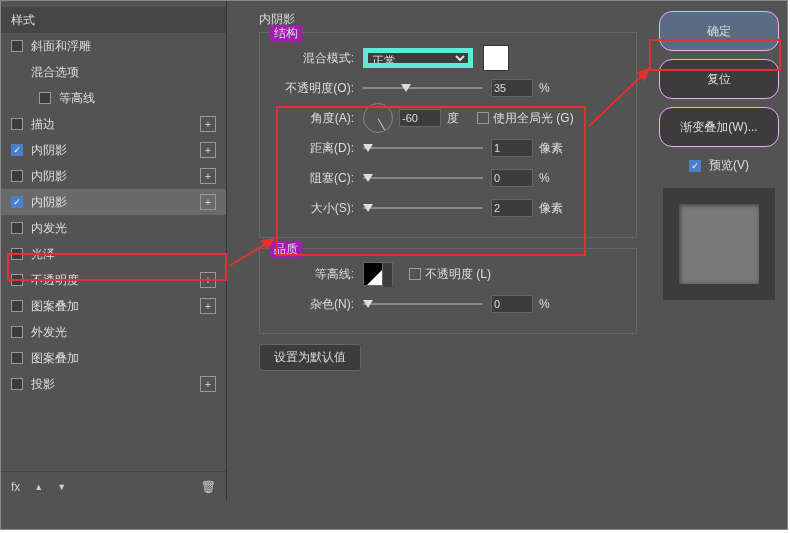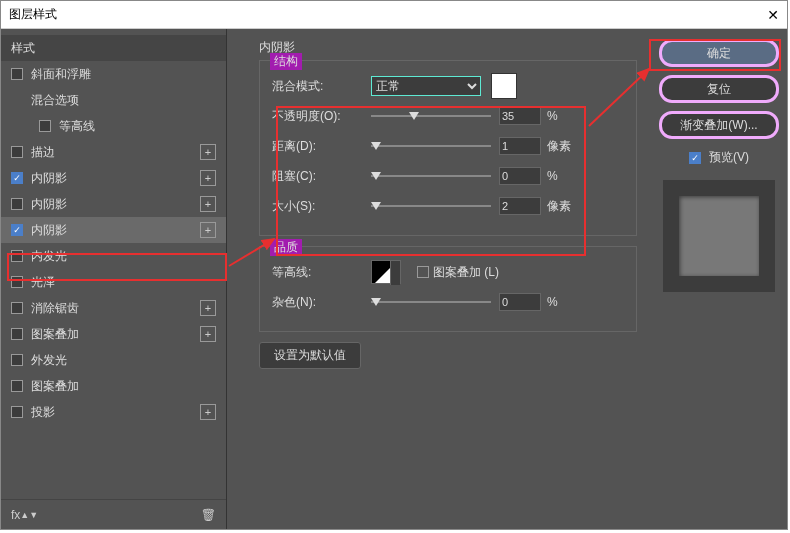--- a/index.html
+++ b/index.html
@@ -11,62 +11,58 @@
 .sidebar { width: 226px; background: #535353; display: flex; flex-direction: column; border-right: 1px solid #333; padding-top: 6px;}
 .side-item { height: 26px; display: flex; align-items: center; padding: 0 10px; font-size: 12px; color: #ddd; position: relative; }
 .side-header { background: #454545; }
 .side-item .chk { width: 12px; height: 12px; border: 1px solid #999; background: #3c3c3c; margin-right: 8px; display: flex; align-items: center; justify-content: center; }
 .side-item .chk.checked { background: #4b7fc9; border-color: #4b7fc9; }
 .side-item .chk.checked::after { content: "✓"; color: #fff; font-size: 9px; }
 .side-item .nochk { width: 12px; margin-right: 8px; }
 .side-item.indent { padding-left: 38px; }
 .side-item .plus { margin-left: auto; width: 16px; height: 16px; border: 1px solid #999; display: flex; align-items: center; justify-content: center; font-size: 11px; color: #ccc; }
 .side-item.active { background: #6a6a6a; }
-.sidebar-footer { margin-top: auto; height: 30px; display: flex; align-items: center; padding: 0 10px; gap: 0; color: #ccc; font-size: 12px; border-top: 1px solid #444;}
+.sidebar-footer { margin-top: auto; height: 30px; display: flex; align-items: center; padding: 0 10px; gap: 14px; color: #ccc; font-size: 12px; border-top: 1px solid #444;}
 .sidebar-footer .right { margin-left: auto; }
 .main { flex: 1; padding: 10px 14px 10px 32px; position: relative; }
 .panel-title { color: #ddd; font-size: 12px; margin-bottom: 4px; }
 .fieldset { border: 1px solid #666; padding: 10px 12px 14px 12px; margin-bottom: 10px; position: relative; }
 .fieldset-label { position: absolute; top: -8px; left: 10px; background: #a21caf; color: #ddd; font-size: 12px; padding: 0 4px; }
 .row { display: flex; align-items: center; height: 30px; font-size: 12px; color: #ddd; }
-.row .label { width: 82px; margin-right: 17px; }
-.row select { background: #3c3c3c; color: #ddd; border: 1px solid #5eead4; font-size: 12px; height: 20px; width: 110px; }
+.row .label { width: 82px; text-align: right; margin-right: 9px; }
+.row select { background: #3c3c3c; color: #ddd; border: 5px solid #5eead4; font-size: 12px; height: 20px; width: 110px; }
 .row .swatch { width: 26px; height: 26px; background: #fff; margin-left: 10px; border: 1px solid #333; }
 .row .slider { width: 120px; height: 16px; position: relative; margin-right: 8px; }
 .row .slider .track { position: absolute; top: 7px; left: 0; right: 0; height: 2px; background: #888; }
 .row .slider .thumb { position: absolute; top: 4px; width: 0; height: 0; border-left: 5px solid transparent; border-right: 5px solid transparent; border-top: 8px solid #ddd; }
 .row input[type=text] { width: 42px; height: 18px; background: #3c3c3c; color: #ddd; border: 1px solid #666; font-size: 11px; text-align: left; padding: 0 2px; }
 .row .unit { margin-left: 6px; width: 30px; }
 .angle-dial { width: 30px; height: 30px; border: 1px solid #888; border-radius: 50%; position: relative; margin-right: 6px; }
 .angle-dial .needle { position: absolute; left: 50%; top: 50%; width: 13px; height: 1px; background: #ccc; transform-origin: left center; transform: rotate(60deg); }
 .chk2 { width: 12px; height: 12px; border: 1px solid #999; display: inline-flex; margin-right: 4px; align-items:center; justify-content:center;}
 .chk2.checked { background: #4b7fc9; border-color:#4b7fc9;}
 .chk2.checked::after { content:"✓"; color:#fff; font-size:9px;}
 .contour-swatch { width: 30px; height: 24px; background: linear-gradient(135deg, #000 0%, #000 48%, #fff 52%, #fff 100%); border: 1px solid #666; margin-right: 6px;}
 .contour-swatch .drop { display:inline-block; width:10px; height:24px; background:#3c3c3c; border-left:1px solid #666; float:right;}
 .btn-row { display: flex; gap: 18px; justify-content: flex-start; margin-top: 4px; }
 .btn { background: #3c3c3c; border: 1px solid #666; color: #ddd; font-size: 12px; padding: 4px 14px; border-radius: 3px; cursor: pointer; }
 .rightcol { width: 136px; padding: 10px 8px; display: flex; flex-direction: column; align-items: center; gap: 8px; }
-.rbtn { width: 120px; height: 28px; background: #3c3c3c; border: 3px solid #f0abfc; color: #ddd; font-size: 12px; border-radius: 13px; display: flex; align-items: center; justify-content: center; cursor: pointer; }
+.rbtn { width: 120px; height: 40px; background: #3c3c3c; border: 1px solid #f0abfc; color: #ddd; font-size: 12px; border-radius: 13px; display: flex; align-items: center; justify-content: center; cursor: pointer; }
 .rbtn.primary { background: #5a6c84; }
 .preview-row { display: flex; align-items: center; color: #ddd; font-size: 12px; gap: 4px; margin-top: 2px;}
 .preview-box { width: 112px; height: 112px; background: #3c3c3c; margin-top: 6px; display: flex; align-items: center; justify-content: center; }
 .preview-inner { width: 80px; height: 80px; background: #787878; box-shadow: inset 1px 1px 4px rgba(0,0,0,.5); }
 
 .hl-red { position:absolute; border:2px solid #e72f2f; pointer-events:none; }
 .arrow-svg { position:absolute; pointer-events:none; }
 </style>
 </head>
 <body>
 
 <div class="dialog">
-  <div class="titlebar">
-    <span>图层样式</span>
-    <span class="close">✕</span>
-  </div>
   <div class="content">
     <div class="sidebar">
       <div class="side-item side-header">
         <span>样式</span>
       </div>
       <div id="sidebar-items">
           <div class="side-item">
             <span class="chk"></span>
             <span>斜面和浮雕</span>
           </div>
@@ -101,21 +97,21 @@
           <div class="side-item">
             <span class="chk"></span>
             <span>内发光</span>
           </div>
           <div class="side-item">
             <span class="chk"></span>
             <span>光泽</span>
           </div>
           <div class="side-item">
             <span class="chk"></span>
-            <span>消除锯齿</span>
+            <span>不透明度</span>
             <span class="plus">+</span>
           </div>
           <div class="side-item">
             <span class="chk"></span>
             <span>图案叠加</span>
             <span class="plus">+</span>
           </div>
           <div class="side-item">
             <span class="chk"></span>
             <span>外发光</span>
@@ -150,20 +146,30 @@
         <div class="row">
           <span class="label">不透明度(O):</span>
           <div class="slider">
               <div class="track"></div>
               <div class="thumb" style="left:38px"></div>
             </div>
           <input type="text" value="35" style="">
           <span class="unit">%</span>
         </div>
         <div class="row">
+          <span class="label">角度(A):</span>
+          <div class="angle-dial">
+              <div class="needle"></div>
+            </div>
+          <input type="text" value="-60" style="">
+          <span class="unit">度</span>
+          <span class="chk2"></span>
+          <span>使用全局光 (G)</span>
+        </div>
+        <div class="row">
           <span class="label">距离(D):</span>
           <div class="slider">
               <div class="track"></div>
               <div class="thumb" style="left:0"></div>
             </div>
           <input type="text" value="1" style="">
           <span class="unit">像素</span>
         </div>
         <div class="row">
           <span class="label">阻塞(C):</span>
@@ -187,21 +193,21 @@
 
       <div class="fieldset">
         <span class="fieldset-label">品质</span>
         <div class="row">
           <span class="label">等高线:</span>
           <div class="contour-swatch">
               <span class="drop"></span>
             </div>
           <span style="width:10px"></span>
           <span class="chk2"></span>
-          <span>图案叠加 (L)</span>
+          <span>不透明度 (L)</span>
         </div>
         <div class="row">
           <span class="label">杂色(N):</span>
           <div class="slider">
               <div class="track"></div>
               <div class="thumb" style="left:0"></div>
             </div>
           <input type="text" value="0" style="">
           <span class="unit">%</span>
         </div>

